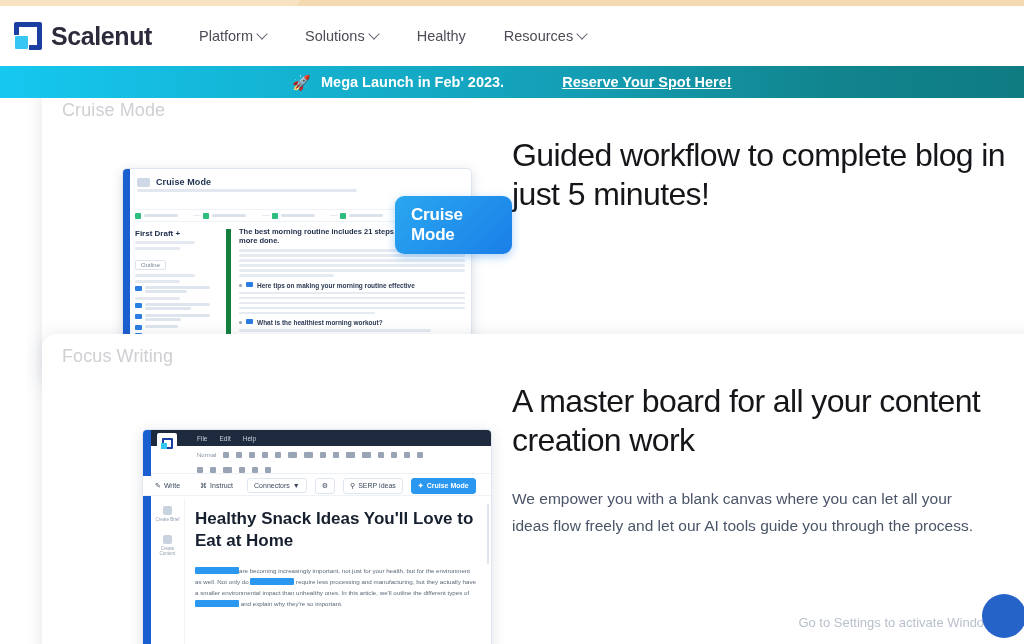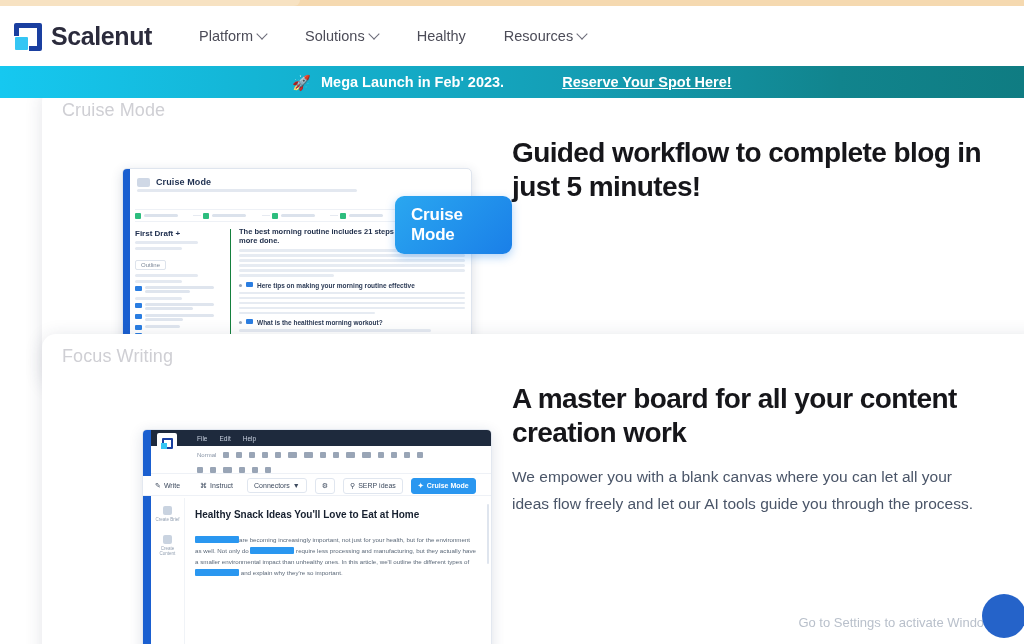--- a/index.html
+++ b/index.html
@@ -23,21 +23,21 @@
   }
 
   
   .navbar {
     position: absolute; top: 6px; left: 0; width: 1024px; height: 60px;
     background: #ffffff;
     display: flex; align-items: center;
     padding: 0 0 0 14px;
     z-index: 30;
   }
-  .brand { display: flex; align-items: flex-end; gap: 9px; margin-right: 28px; }
+  .brand { display: flex; align-items: flex-start; gap: 9px; margin-right: 28px; }
   .logo-mark { position: relative; width: 28px; height: 28px; flex: 0 0 28px; }
   .logo-mark .outer {
     position: absolute; inset: 0;
     border: 5px solid #1a3fa0;
     border-left-color: #1a3fa0;
     border-radius: 2px;
   }
   .logo-mark .outer::after {
     content: ""; position: absolute; left: -5px; bottom: -5px;
     width: 15px; height: 15px; background: #ffffff;
@@ -101,25 +101,25 @@
   .card-tag {
     position: absolute; left: 20px; top: 12px;
     font-size: 18px; color: #cfcfd4; font-weight: 400; letter-spacing: 0.1px;
   }
 
   .card-inner { display: flex; width: 100%; height: 100%; }
   .card-media { position: relative; flex: 0 0 470px; }
   .card-copy  { flex: 1; padding: 48px 46px 0 0; }
 
   .feature-heading {
-    font-size: 28px; line-height: 1.22; font-weight: 700; color: #16161a;
+    font-size: 32px; line-height: 1.22; font-weight: 400; color: #16161a;
     letter-spacing: -0.6px;
   }
   .feature-body {
-    margin-top: 14px; font-size: 15.5px; line-height: 1.72; color: #4a5568; max-width: 470px;
+    margin-top: 26px; font-size: 15.5px; line-height: 1.72; color: #4a5568; max-width: 470px;
   }
 
   
   .mock-cruise {
     position: absolute; left: 80px; top: 80px; width: 350px; height: 190px;
     background: #ffffff; border-radius: 5px;
     border: 1px solid #dfe5ee;
     box-shadow: 0 3px 12px rgba(30,50,90,0.16);
     overflow: hidden;
   }
@@ -137,21 +137,21 @@
     position: absolute; left: 12px; right: 6px; top: 40px; height: 13px;
     display: flex; align-items: center; gap: 2px;
     border-top: 1px solid #eef1f6; border-bottom: 1px solid #eef1f6;
   }
   .mc-step { display: flex; align-items: center; gap: 3px; flex: 1; }
   .mc-chk { width: 6px; height: 6px; background: #2dbd7e; border-radius: 1px; flex: 0 0 6px; }
   .mc-lbl { height: 3px; background: #dbe2ec; border-radius: 2px; flex: 1; max-width: 34px; }
   .mc-sep { width: 8px; height: 1px; background: #e6eaf1; }
   .mc-left {
     position: absolute; left: 12px; top: 60px; width: 96px; bottom: 4px;
-    border-right: 1px solid #15803d; padding-right: 16px;
+    border-right: 5px solid #15803d; padding-right: 16px;
   }
   .mc-left .h { font-size: 8px; font-weight: 700; color: #203050; margin-bottom: 3px; }
   .mc-left .l { height: 3px; background: #e4e9f1; border-radius: 2px; margin-bottom: 3px; }
   .mc-left .l.s { width: 60%; }
   .mc-left .l.m { width: 80%; }
   .mc-left .chip {
     display:inline-block; font-size:6px; color:#7b8798; border:1px solid #dde3ec;
     border-radius:2px; padding:1px 5px; margin: 2px 0 4px;
   }
   .mc-left .row { display:flex; gap:3px; align-items:flex-start; margin-bottom:3px; }
@@ -217,21 +217,21 @@
   }
   .act.plain { border: none; }
   .act.primary { background: #2a97f0; color: #fff; border-color: #2a97f0; font-weight: 700; }
   .act .gi { font-size: 7px; }
   .mf-doc { position: absolute; left: 8px; right: 0; top: 68px; bottom: 0; background: #fff; display:flex; }
   .mf-tools { flex: 0 0 34px; padding: 8px 4px; border-right: 1px solid #f0f3f7; text-align:center; }
   .mf-tools .tool { margin-bottom: 12px; }
   .mf-tools .ti { width: 9px; height: 9px; background: #c9d3e0; border-radius: 2px; margin: 0 auto 2px; }
   .mf-tools .tt { font-size: 4.5px; color: #93a0b2; line-height: 1.25; }
   .mf-body { flex: 1; padding: 10px 14px 0 10px; position: relative; }
-  .mf-h1 { font-size: 10px; font-weight: 700; color: #17202f; line-height: 1.3; margin-bottom: 14px; }
+  .mf-h1 { font-size: 17px; font-weight: 700; color: #17202f; line-height: 1.3; margin-bottom: 14px; }
   .mf-p { font-size: 6.2px; line-height: 1.75; color: #5b6878; }
   .hl { background: #2a97f0; color: transparent; border-radius: 1px; padding: 0 1px; }
   .mf-scroll { position: absolute; right: 2px; top: 6px; width: 2px; height: 60px; background: #dfe5ee; border-radius:2px;}
 
   
   .watermark {
     position: absolute; right: 18px; bottom: 12px; text-align: center;
     color: #b9c0cb; z-index: 40; pointer-events: none; width: 210px;
   }
   .watermark .w1 { font-size: 19px; line-height: 1.25; }

